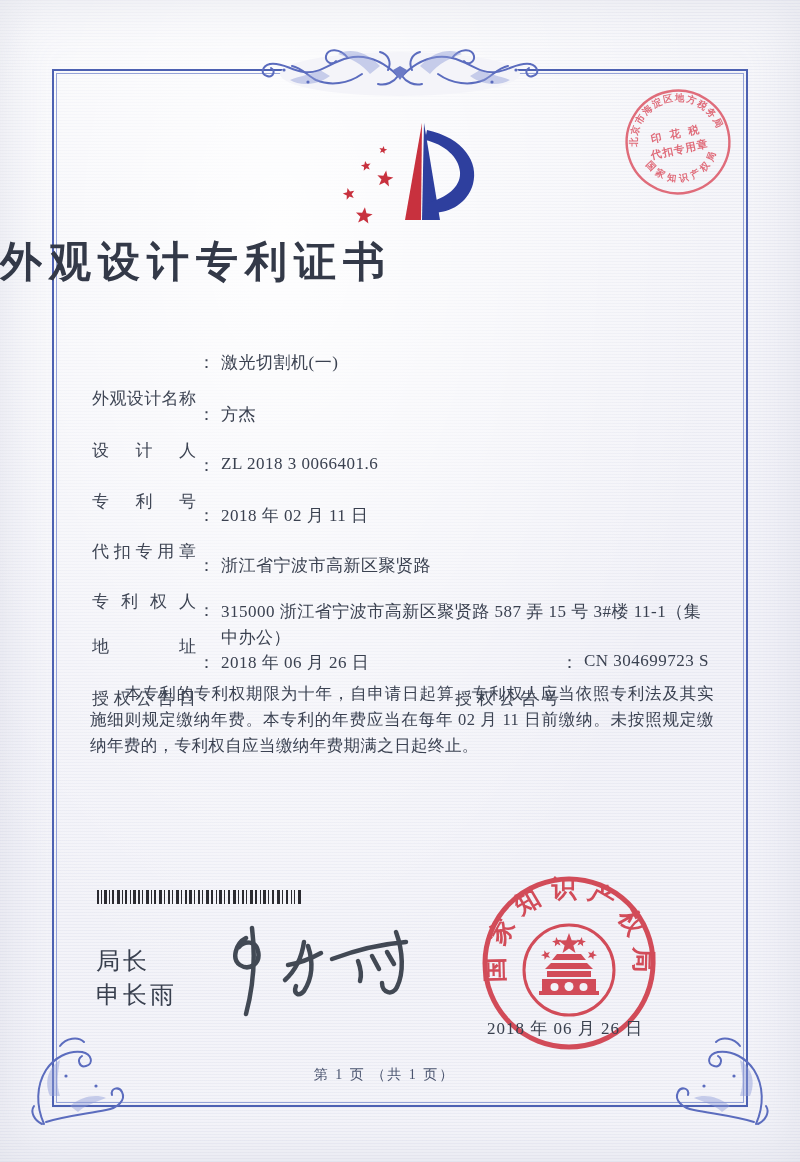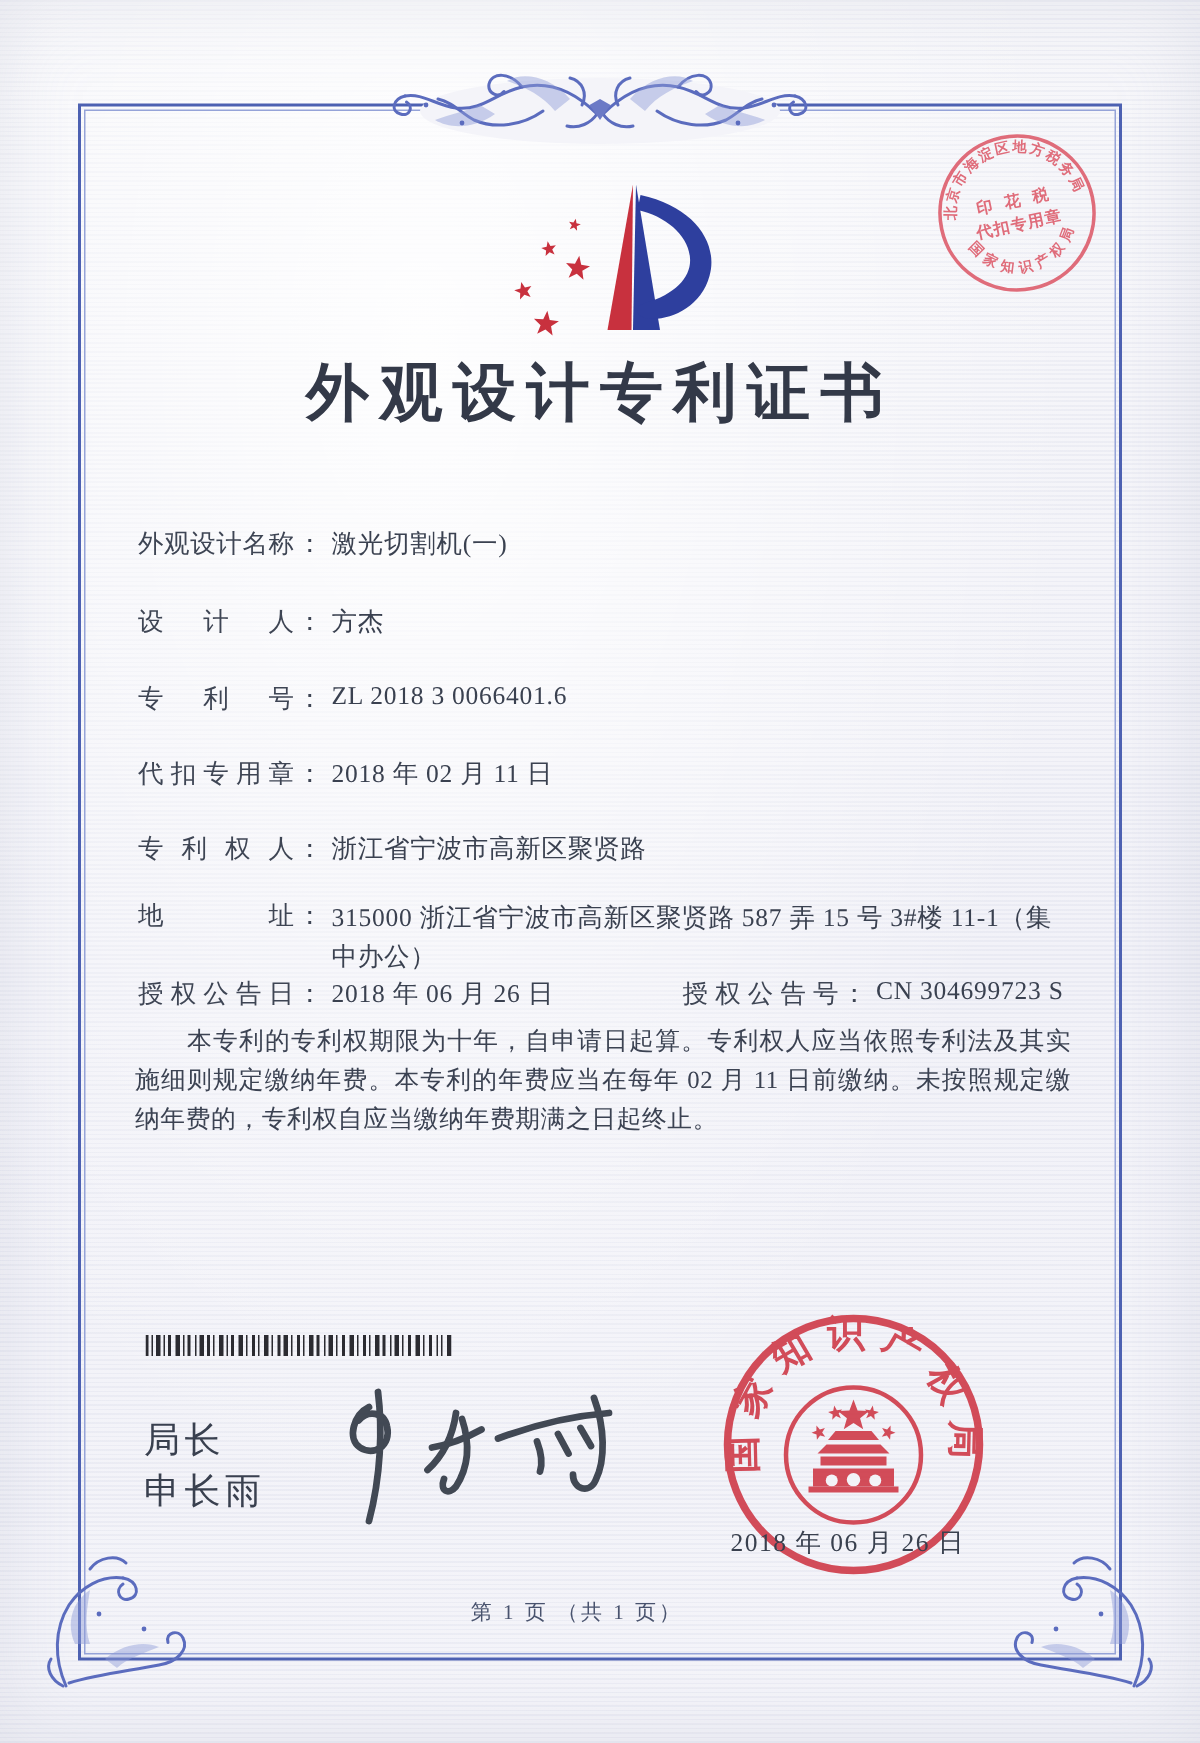--- a/index.html
+++ b/index.html
@@ -9,26 +9,26 @@
          background:
            radial-gradient(ellipse at 35% 20%, rgba(255,255,255,.9), rgba(255,255,255,0) 60%),
            repeating-linear-gradient(0deg, rgba(160,168,200,.10) 0 1px, rgba(255,255,255,0) 1px 3px),
            linear-gradient(180deg,#f7f7fa 0%,#f2f2f8 55%,#f4f4f9 100%);
          box-shadow: inset 0 0 55px rgba(145,150,175,.18);
          color:#3b4150;}
   .frame{position:absolute;left:52px;top:69px;width:692px;height:1034px;
          border:2px solid #4d61b2;}
   .frame-inner{position:absolute;inset:2px;border:1px solid #95a3d8;}
   .certno{position:absolute;left:74px;top:119px;font-size:17px;letter-spacing:4px;color:#454c5c;}
-  .title{position:absolute;left:0;top:234px;width:800px;text-align:center;
+  .title{position:absolute;left:0;top:234px;width:800px;text-align:left;
          font-size:42px;font-weight:bold;letter-spacing:7px;color:#333948;}
   .fields{position:absolute;left:92px;top:0;width:640px;font-size:17px;}
   .frow{position:absolute;left:0;white-space:nowrap;}
   .flabel{display:inline-block;width:104px;text-align:justify;text-align-last:justify;
-          vertical-align:top;color:#3e4554;}
+          vertical-align:top;color:#3e4554;margin-top:36px;}
   .colon{display:inline-block;vertical-align:top;margin:0 6px 0 2px;color:#3e4554;}
   .fval{display:inline-block;vertical-align:top;color:#3a4150;letter-spacing:.5px;}
   .fval.wrap{white-space:normal;width:482px;line-height:26px;}
   .paras{position:absolute;left:90px;top:681px;width:624px;}
   .paras p{margin:0;font-size:16.5px;line-height:26px;text-align:justify;
            text-indent:2.1em;letter-spacing:.4px;color:#3b4252;}
   .signer{position:absolute;left:96px;top:944px;font-size:24px;line-height:34px;
           letter-spacing:3px;color:#39404f;}
   .seal-date{position:absolute;left:487px;top:1017px;font-size:17px;letter-spacing:1px;
              color:#39404e;z-index:7;}

